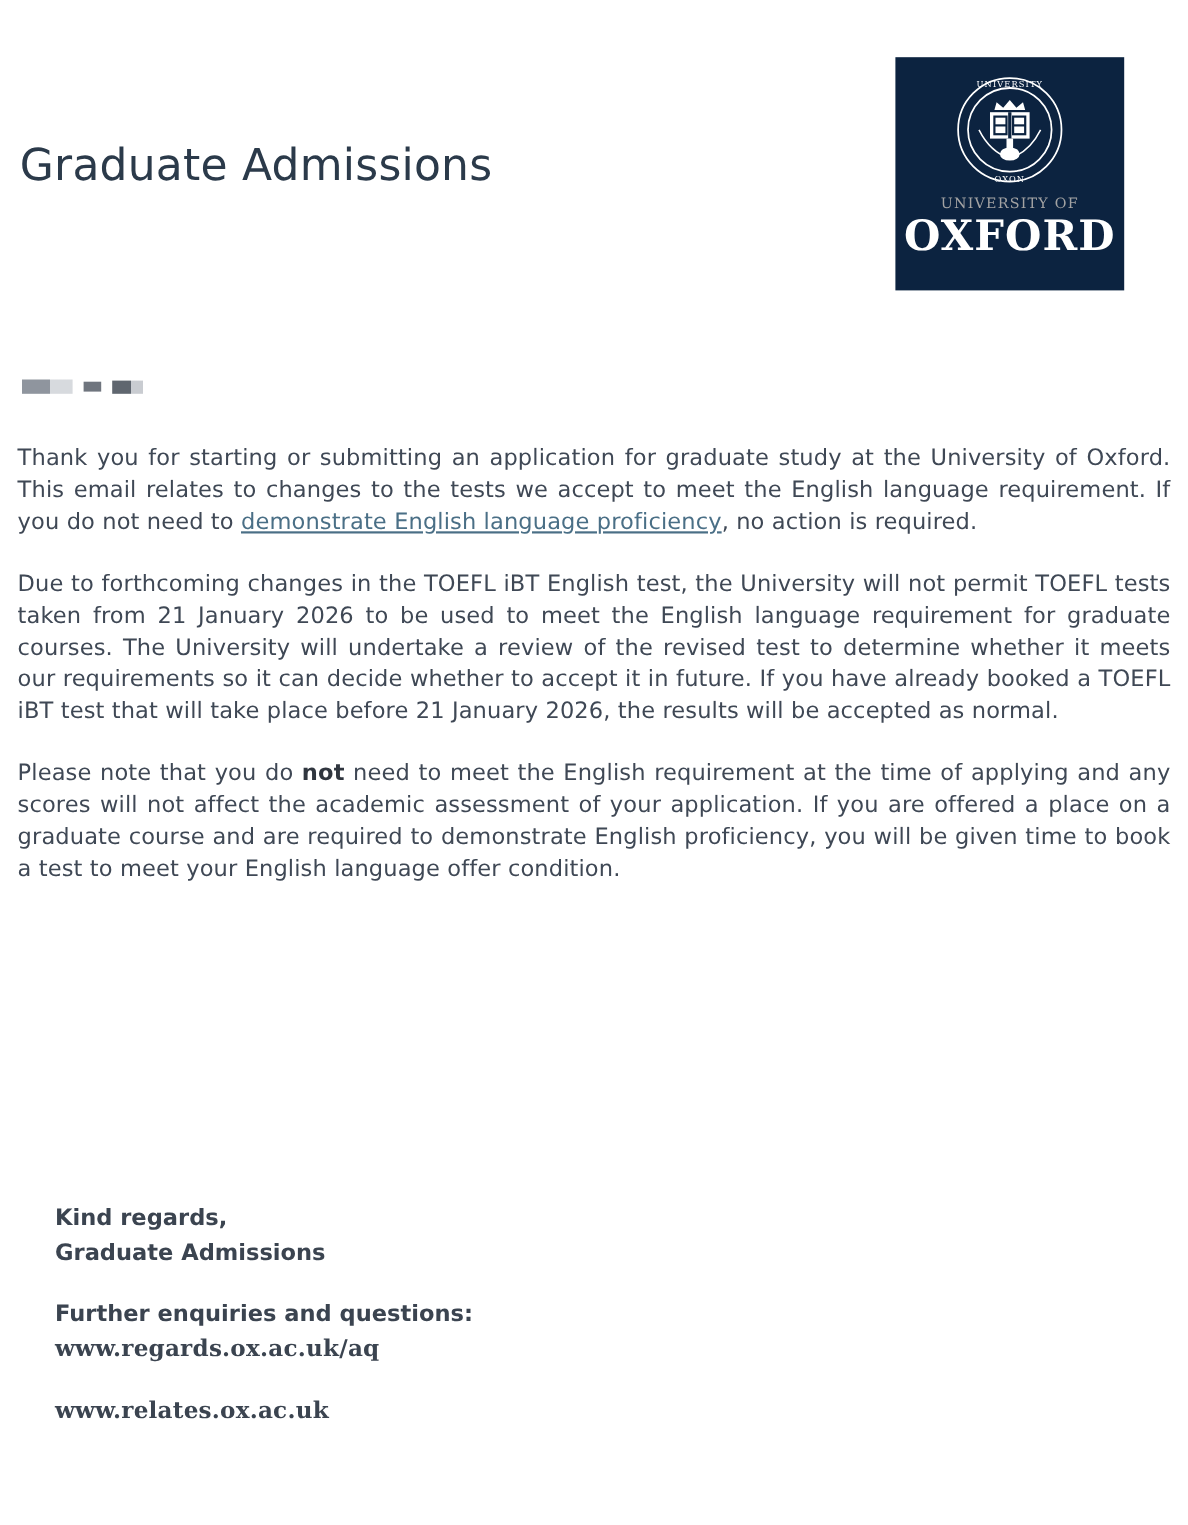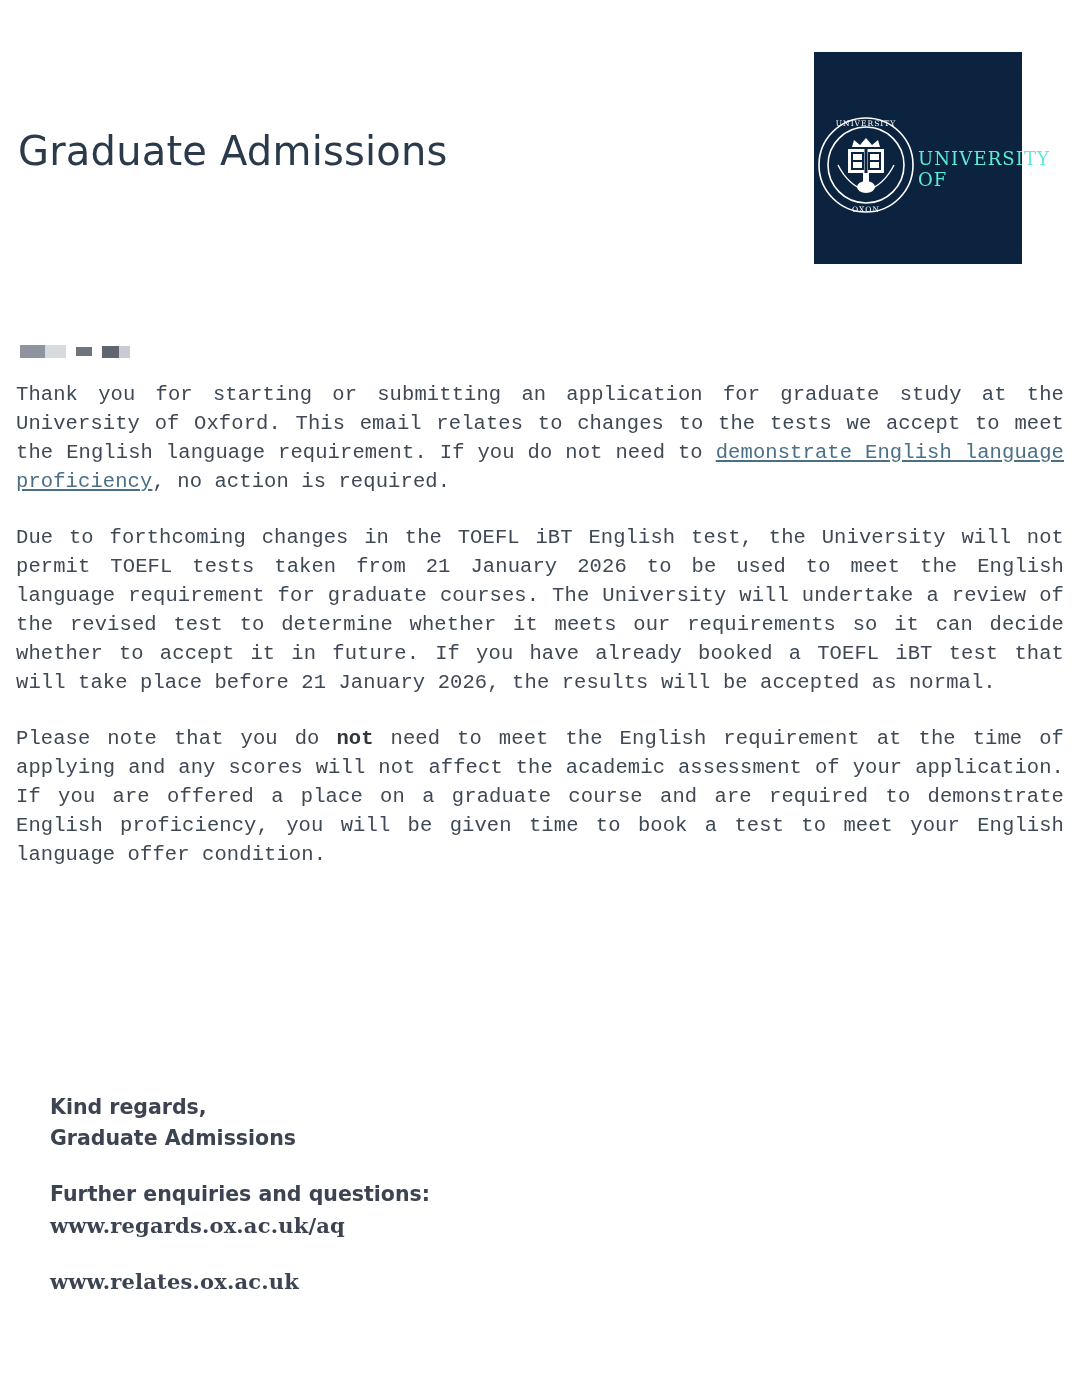--- a/index.html
+++ b/index.html
@@ -36,35 +36,35 @@
     letter-spacing: 0.2px;
   }
   .logo-block {
     position: absolute;
     right: 58px;
     top: 52px;
     width: 208px;
     height: 212px;
     background: #0c2340;
     display: flex;
-    flex-direction: row;
+    flex-direction: column;
     align-items: center;
     justify-content: flex-start;
     padding-top: 14px;
     box-sizing: border-box;
   }
   .crest {
     width: 104px;
     height: 104px;
     position: relative;
   }
   .logo-univ {
-    color: #5eead4;
+    color: #a3a3a3;
     font-family: "DejaVu Serif", serif;
-    font-size: 18px;
+    font-size: 13px;
     letter-spacing: 1.1px;
     margin-top: 8px;
   }
   .logo-oxford {
     color: #ffffff;
     font-family: "DejaVu Serif", serif;
     font-size: 38px;
     font-weight: 700;
     letter-spacing: 1px;
     line-height: 1.05;
@@ -86,23 +86,22 @@
     display: inline-block;
   }
   .redacted.r1 { width: 46px; background: linear-gradient(90deg,#8f959e 0 55%, #d7dade 55% 100%); }
   .redacted.r2 { width: 16px; height: 9px; background: #6f757e; }
   .redacted.r3 { width: 28px; height: 12px; background: linear-gradient(90deg,#5f666f 0 62%, #c9ccd1 62% 100%); }
 
   
   .body-wrap {
     position: absolute;
     left: 16px;
-    top: 380px;
+    top: 402px;
     width: 1048px;
-    font-family: Liberation Mono, monospace;
   }
   p.para {
     margin: 0 0 27px 0;
     font-size: 20.5px;
     line-height: 29px;
     text-align: justify;
     text-justify: inter-word;
     color: #3f4855;
     letter-spacing: 0.1px;
   }

